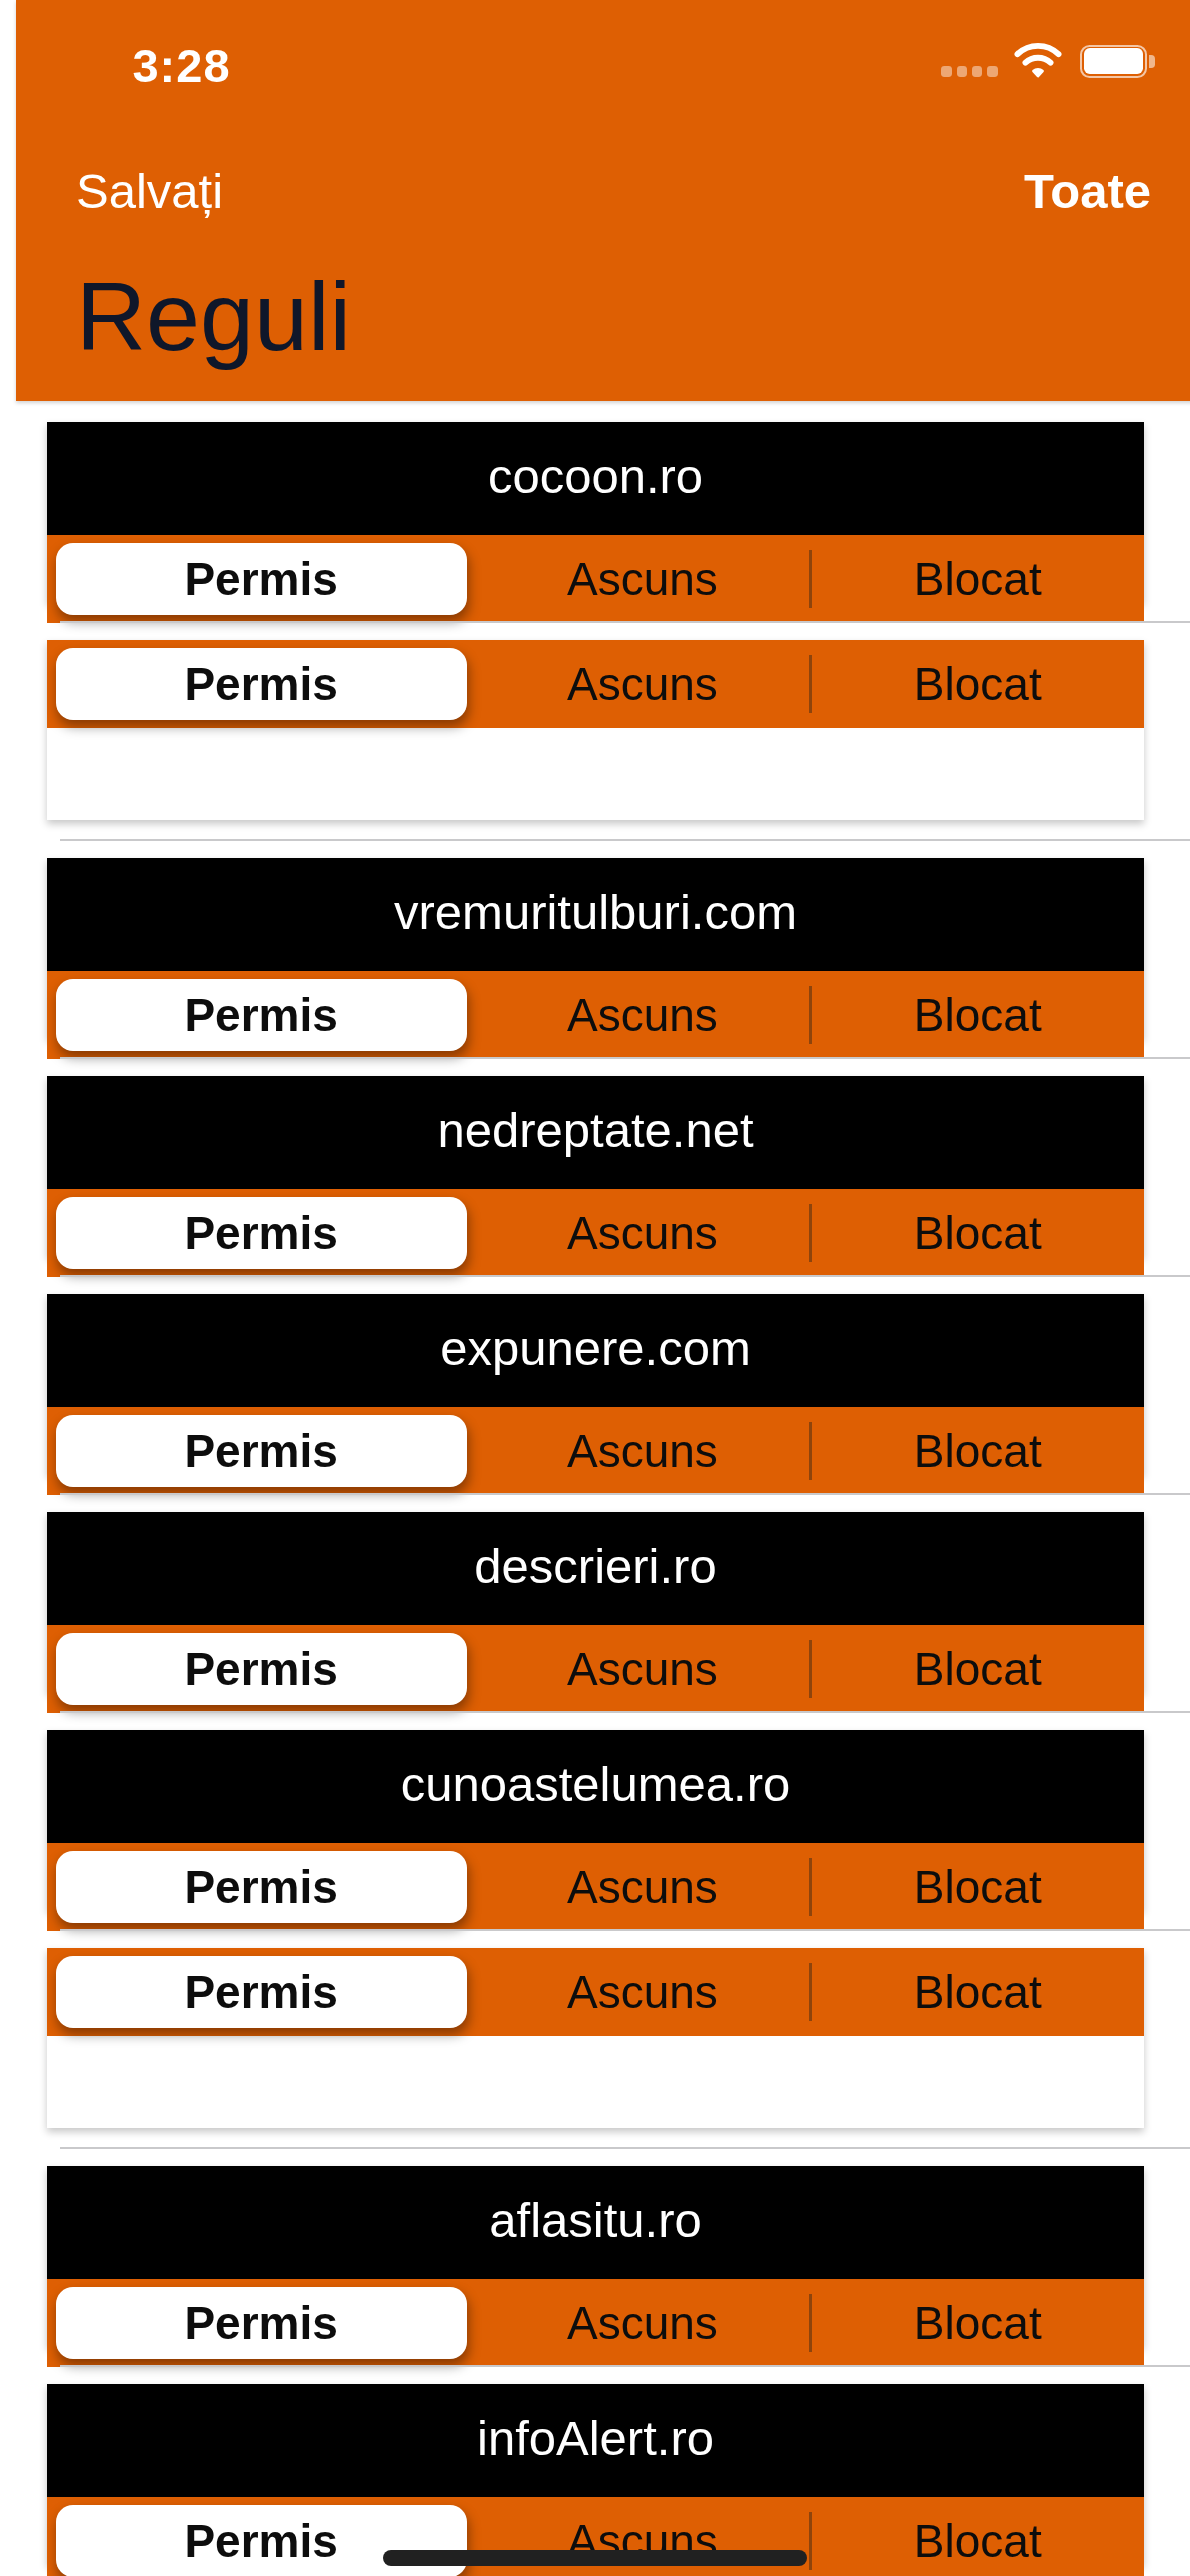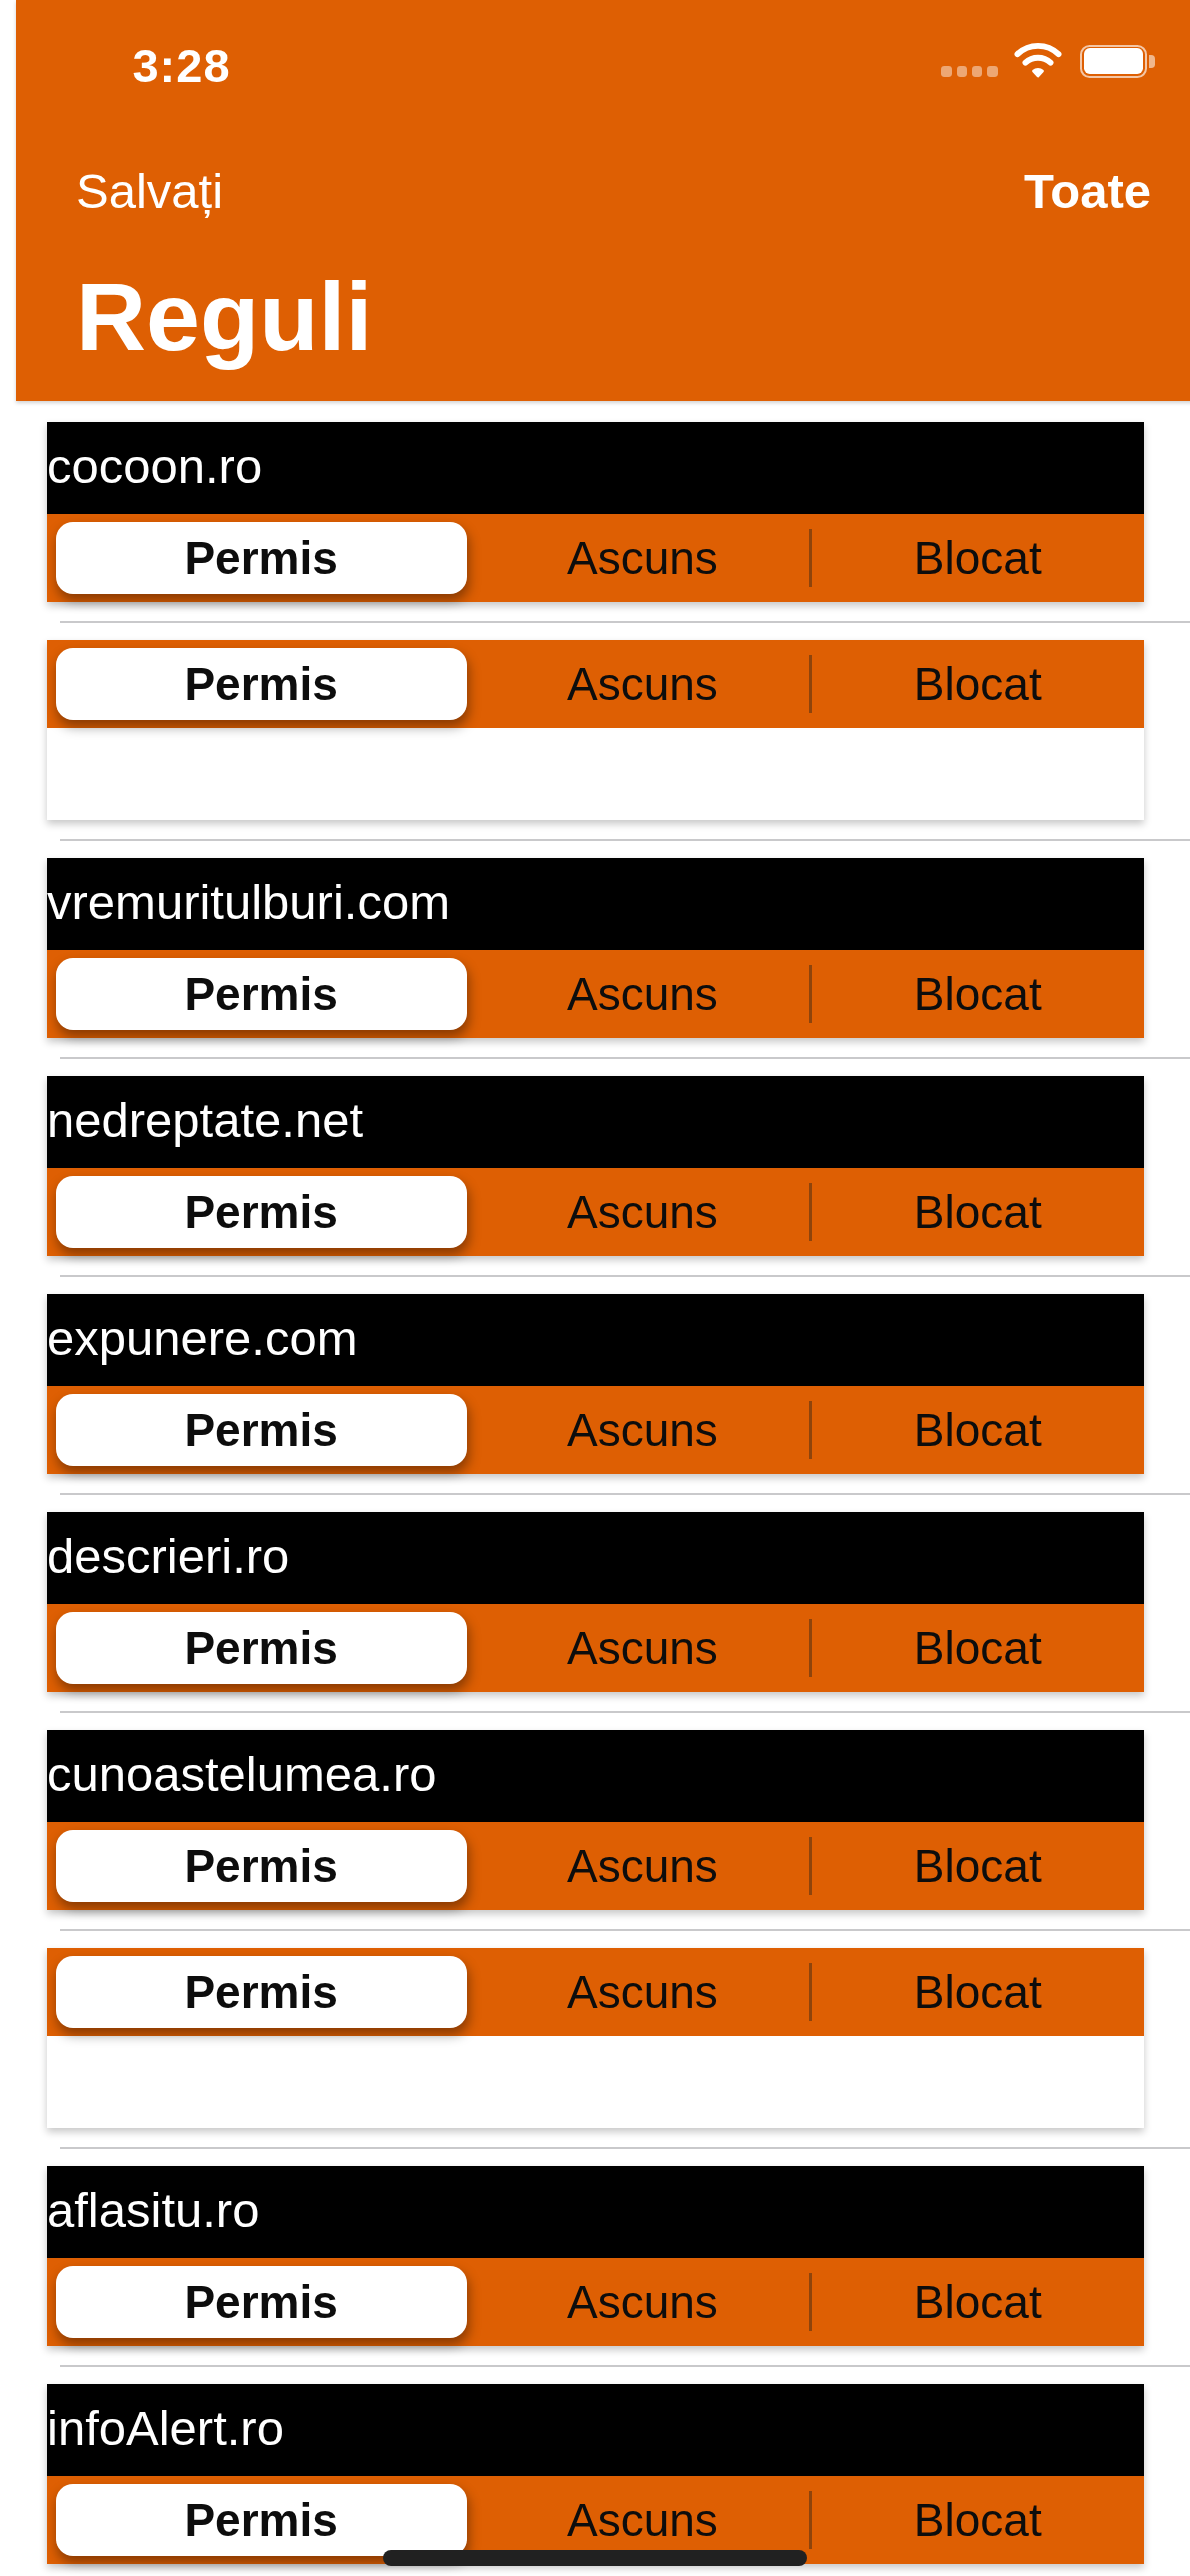--- a/index.html
+++ b/index.html
@@ -55,38 +55,38 @@
   .nav-btn {
     position: absolute; top: 163px;
     color: #ffffff; font-size: 49px;
     background: none; border: none; padding: 0;
     font-family: "Liberation Sans", sans-serif;
   }
   .nav-left  { left: 60px; font-weight: 400; }
   .nav-right { right: 55px; font-weight: 700; }
   .large-title {
     position: absolute; top: 261px; left: 60px;
-    color: #ffffff; font-size: 97px; font-weight: 700;
+    color: #0f172a; font-size: 97px; font-weight: 400;
     line-height: 1.15; letter-spacing: 0;
   }
 
   
   .rules-list {
     position: absolute; top: 422px; left: 47px; width: 1097px;
     z-index: 1;
   }
   .rule-card {
     position: relative;
     height: 180px;
     margin-bottom: 38px;
     box-shadow: 0 3.8px 7.7px rgba(0,0,0,0.22);
   }
   .domain-bar {
-    height: 92px; background: #000000;
-    display: flex; align-items: center; 
+    height: 113px; background: #000000;
+    display: flex; align-items: center; justify-content: center;
     box-sizing: border-box; padding-bottom: 26px;
   }
   .domain-bar span {
     color: #ffffff; font-size: 49px; font-weight: 400;
     line-height: 1; transform: translateY(10.5px);
   }
   .segmented {
     position: relative; height: 88px; background: #DE5F03;
     display: flex; align-items: stretch;
   }

